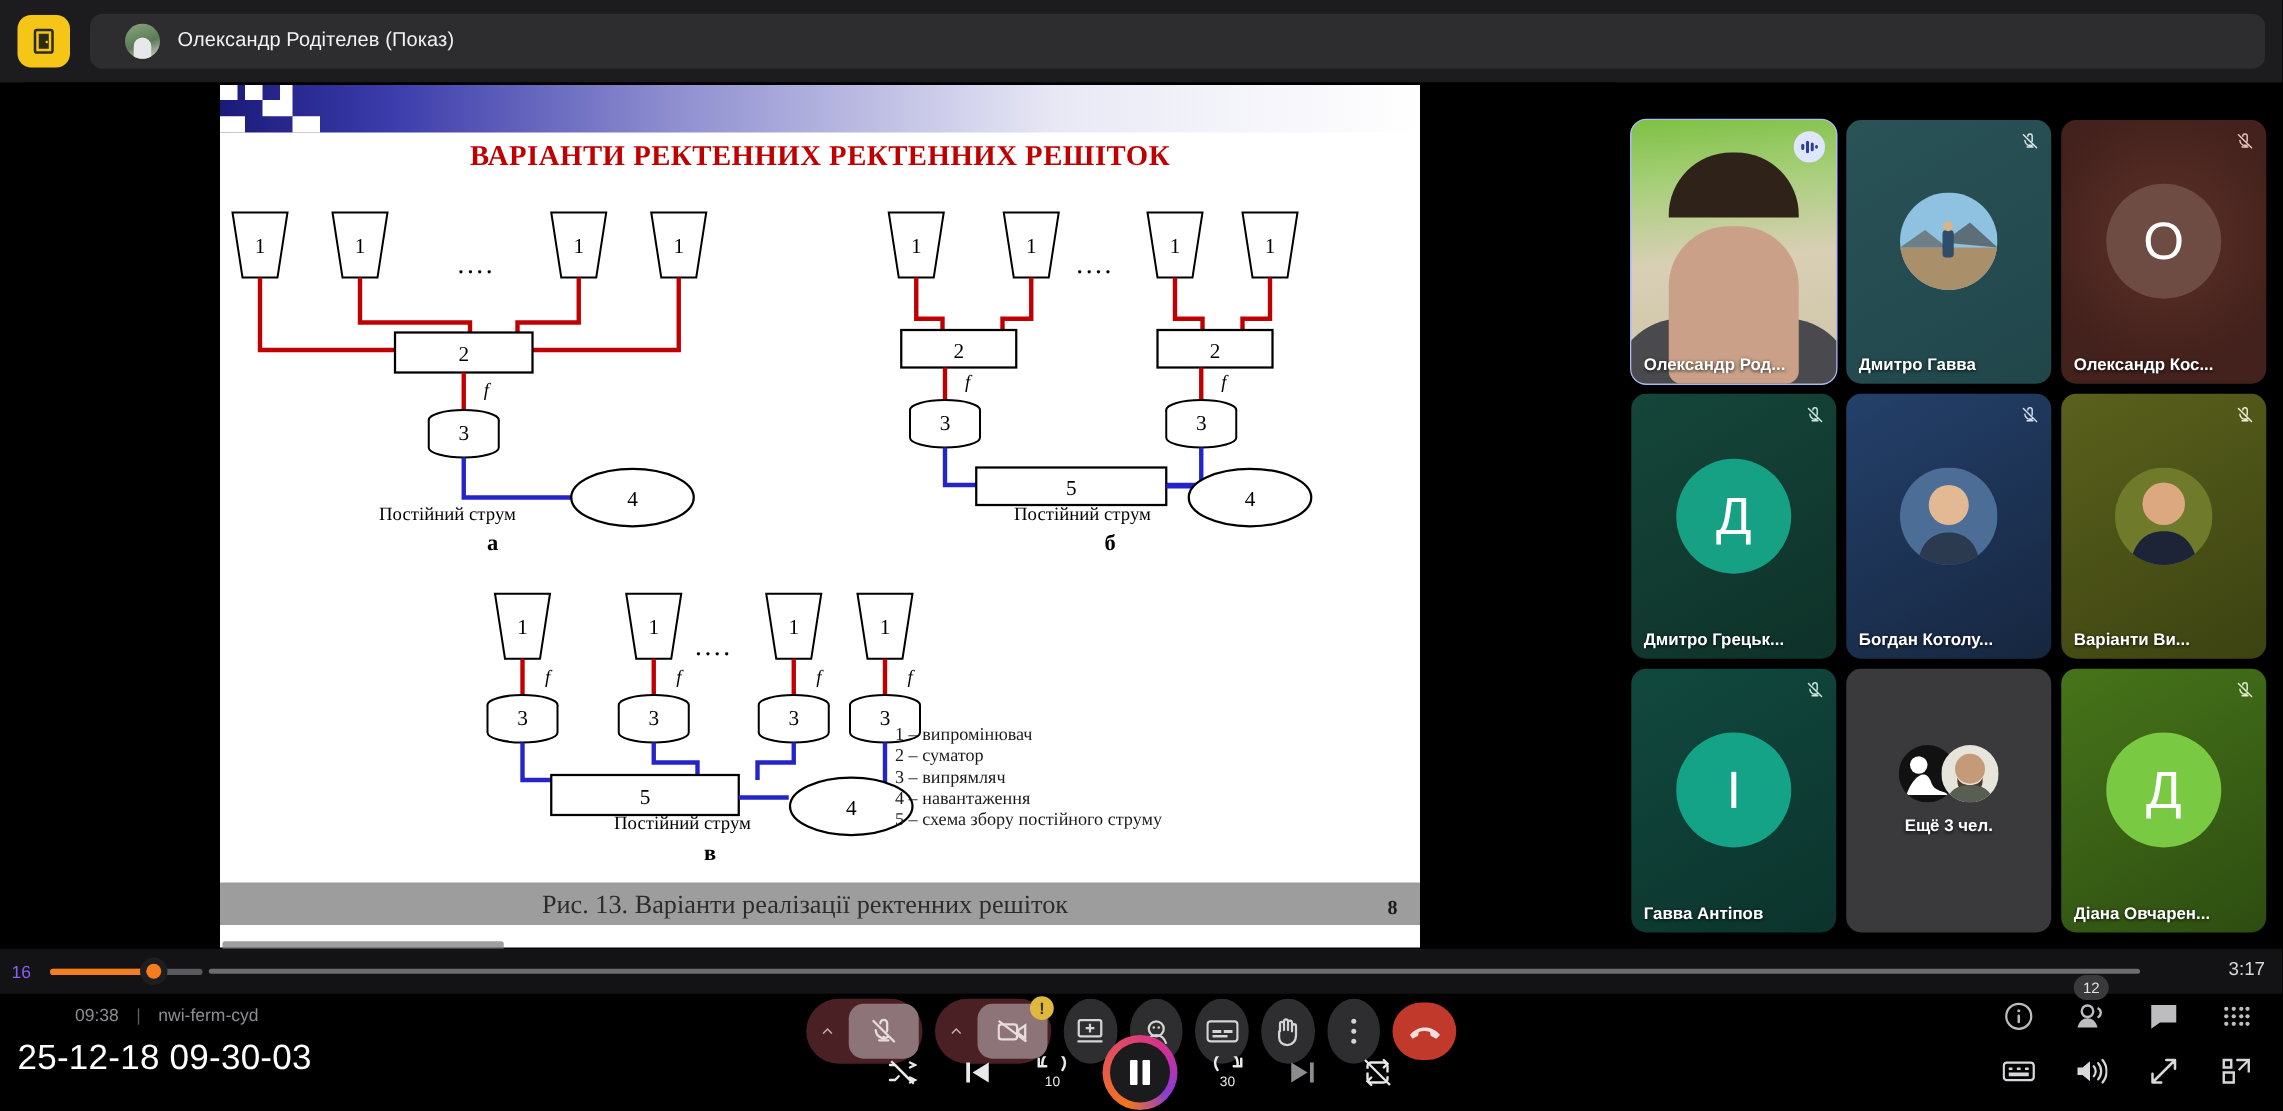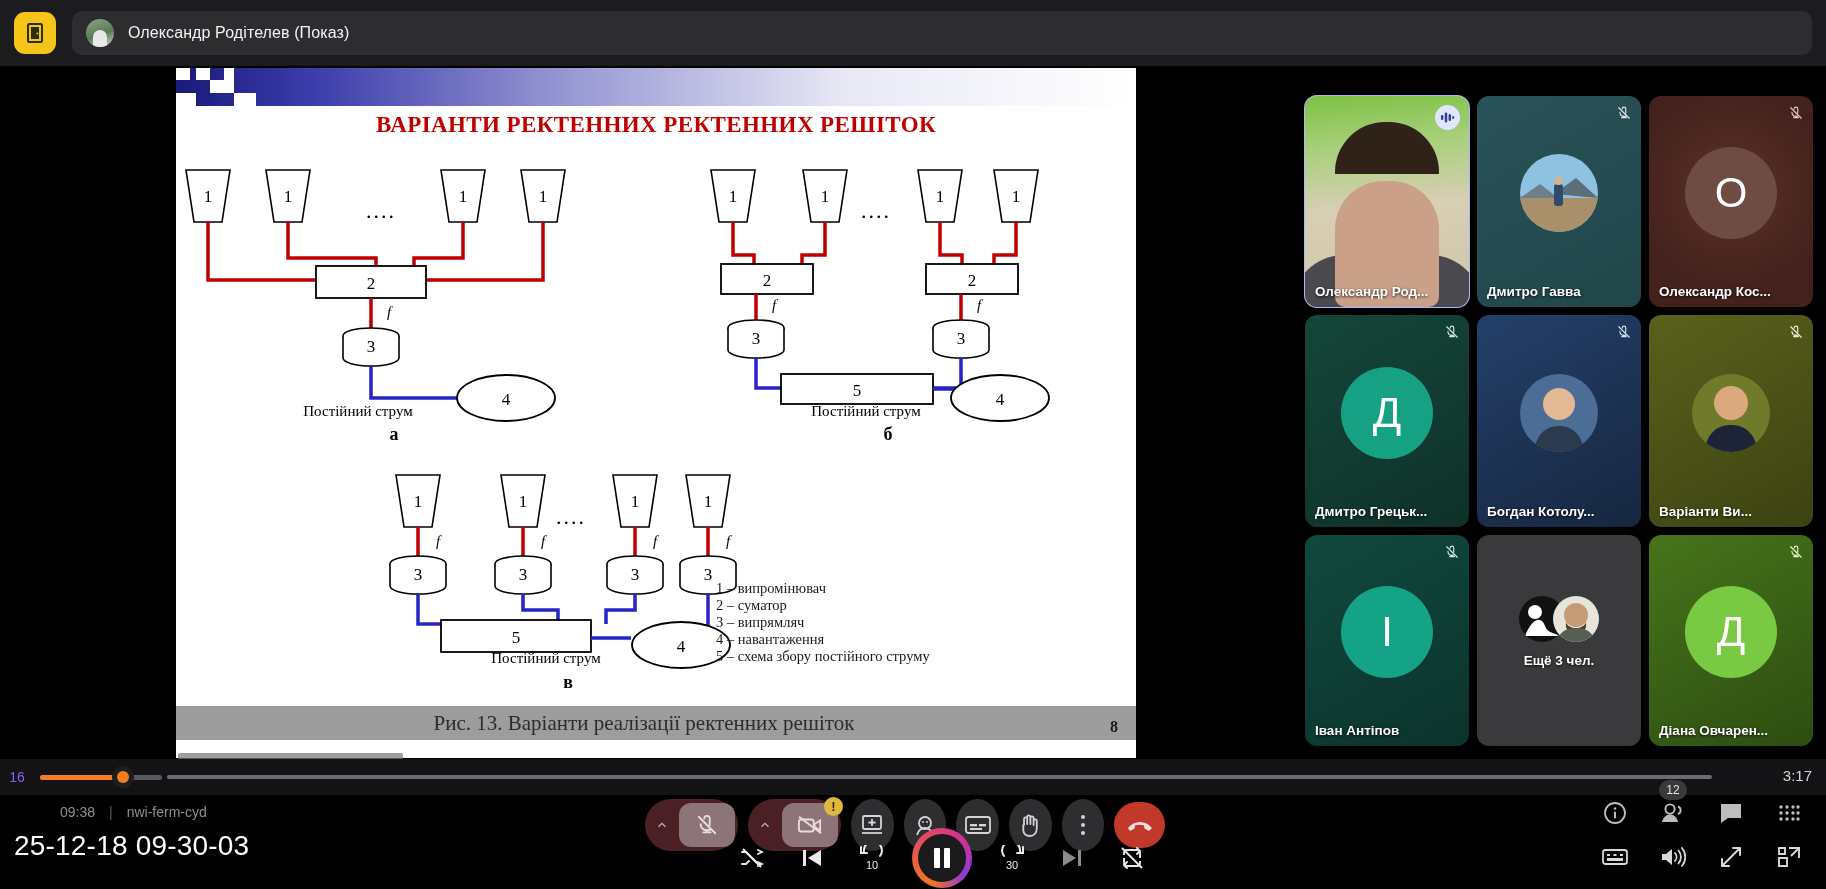--- a/index.html
+++ b/index.html
@@ -20,21 +20,21 @@
   .app-logo {
     width: 42px; height: 42px; border-radius: 11px;
     background: #f5c518;
     display: flex; align-items: center; justify-content: center;
     flex: 0 0 auto; margin-right: 16px;
   }
   .app-logo svg { display:block; }
   .presenter-pill {
     flex: 1 1 auto; height: 44px; border-radius: 10px;
     background: #2d2d30;
-    display: flex; align-items: center; padding: 0 14px;
+    display: flex; align-items: center; padding: 0 28px;
   }
   .presenter-avatar {
     width: 28px; height: 28px; border-radius: 50%;
     background: linear-gradient(160deg,#8aa77f 0%, #5c7a56 55%, #d7d7cf 100%);
     margin-right: 14px; flex: 0 0 auto; position: relative; overflow: hidden;
   }
   .presenter-avatar::after {
     content:""; position:absolute; left:7px; top:11px; width:14px; height:18px;
     background:#e8e8ea; border-radius:7px 7px 2px 2px;
   }
@@ -193,21 +193,21 @@
     display:flex; align-items:center; position:relative; }
   .split .chev { width:34px; display:flex; align-items:center; justify-content:center; }
   .split .main { width:56px; height:44px; border-radius:12px; background:#8d7478;
     display:flex; align-items:center; justify-content:center; margin-right:3px; }
   .warn-dot { position:absolute; right:-2px; top:-2px; width:19px; height:19px;
     border-radius:50%; background:#e0b93c; color:#3a2f08; font-size:13px;
     font-weight:bold; display:flex; align-items:center; justify-content:center; }
 
   
   .transport {
-    position:absolute; left:732px; top:830px; width:420px; height:56px;
+    position:absolute; left:702px; top:830px; width:420px; height:56px;
     display:flex; align-items:center; justify-content:space-between;
   }
   .tp { width:40px; height:40px; display:flex; align-items:center; justify-content:center; }
   .play-ring { width:60px; height:60px; border-radius:50%;
     background: conic-gradient(from 200deg, #f0761f, #d6308e 55%, #8c3bd6 80%, #f0761f);
     display:flex; align-items:center; justify-content:center; }
   .play-ring > i { width:48px; height:48px; border-radius:50%; background:#1b1b1d;
     display:flex; align-items:center; justify-content:center; }
 
   
@@ -556,21 +556,21 @@
   </div>
 
   <div class="tile" style="background:linear-gradient(150deg,#11493e,#0b332c);">
     <div class="mic-badge">
       <svg width="14" height="14" viewBox="0 0 24 24">
           <path d="M9 5a3 3 0 016 0v6a3 3 0 01-.3 1.3M12 17v3M8 20h8M5 11a7 7 0 0010.5 6" fill="none" stroke="#cfe8de" stroke-width="2" stroke-linecap="round"></path>
           <path d="M3 3l18 18" stroke="#cfe8de" stroke-width="2" stroke-linecap="round"></path>
         </svg>
     </div>
     <div class="initial" style="background:#14a387;">І</div>
-    <div class="tile-name">Іван Антіпов</div>
+    <div class="tile-name">Гавва Антіпов</div>
   </div>
 
   <div class="tile" style="background:#3a3a3d;">
     <div class="more-avatars">
       <span class="av">
         <svg width="46" height="46" viewBox="0 0 46 46">
             <rect width="46" height="46" fill="#111"></rect>
             <path d="M6 40c6-16 16-22 20-10 3 8 10 6 14 10z" fill="#fff"></path>
             <circle cx="16" cy="16" r="7" fill="#fff"></circle>
           </svg>

